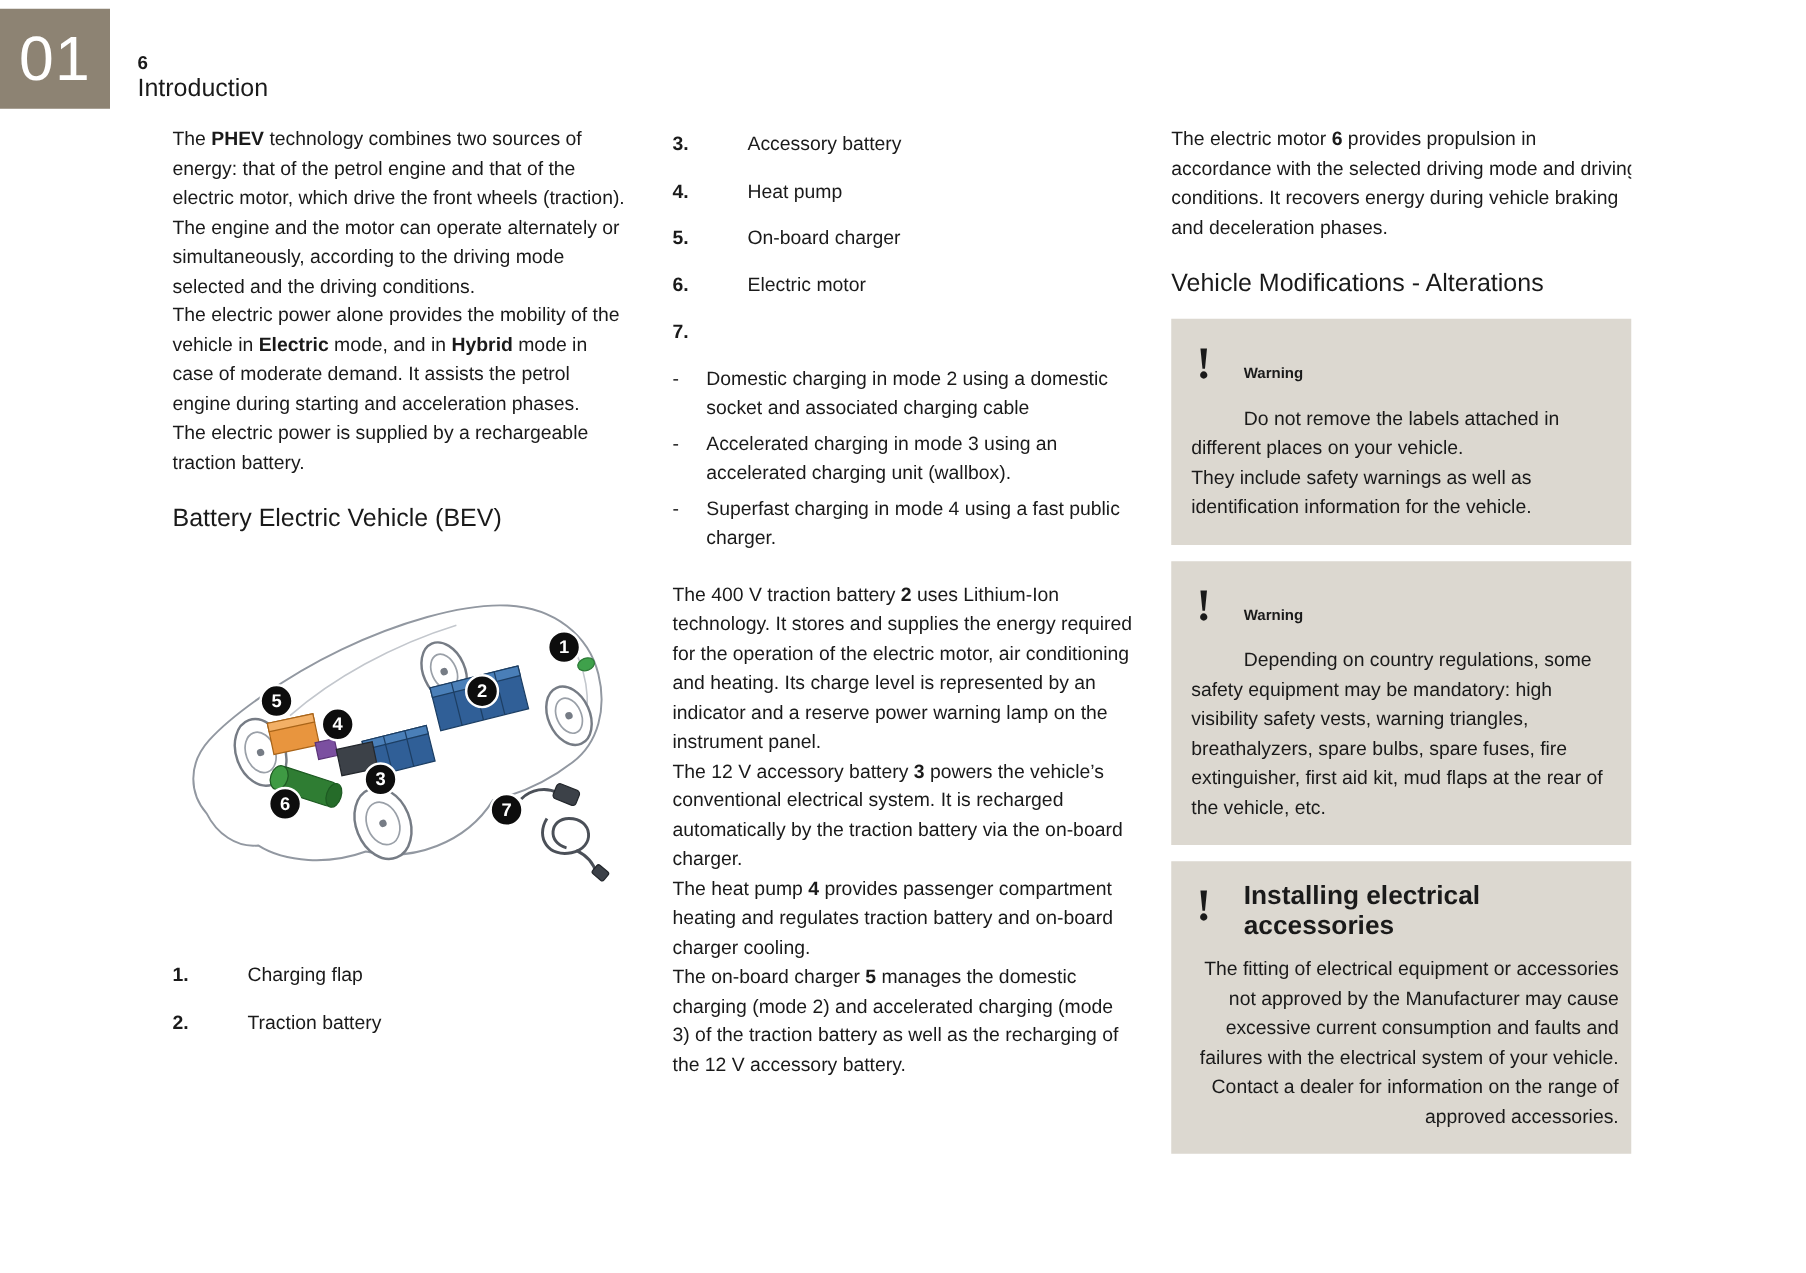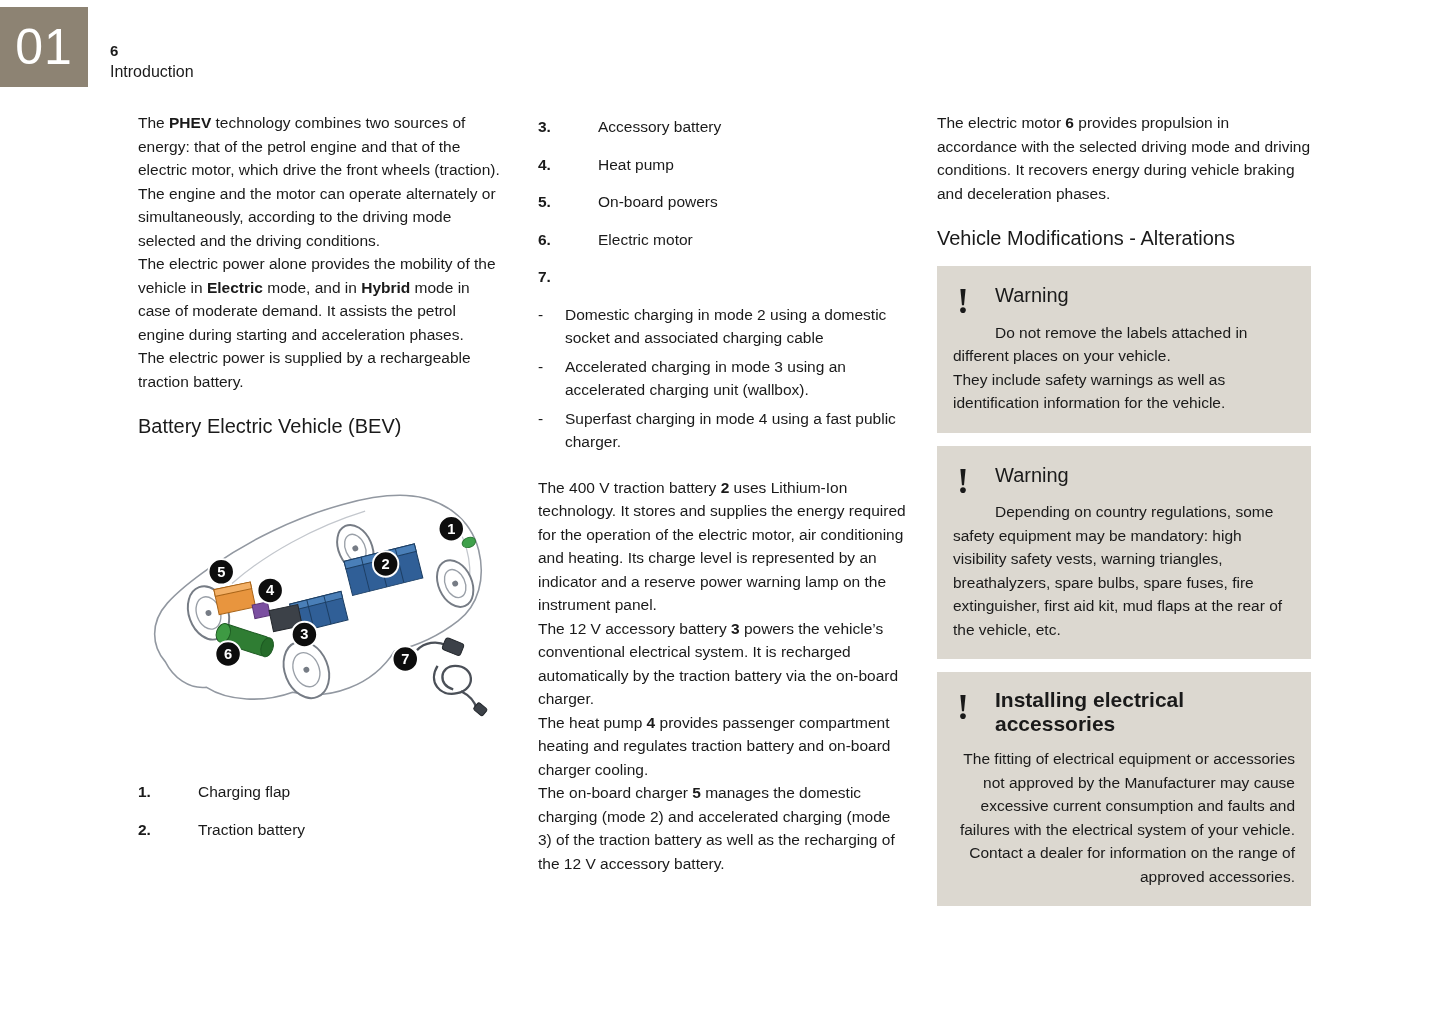--- a/index.html
+++ b/index.html
@@ -1,26 +1,26 @@
 <!DOCTYPE html>
 <html><head>
 <meta charset="utf-8">
 <style>
   html,body{margin:0;padding:0;background:#ffffff;}
-  .page{position:relative;width:1445px;height:1018px;background:#ffffff;overflow:hidden;
+  .page{position:relative;width:1305px;height:1018px;background:#ffffff;overflow:hidden;
         font-family:"Liberation Sans","DejaVu Sans",sans-serif;color:#1a1a1a;}
   
   .chapter-box{position:absolute;left:0;top:7px;width:88px;height:80px;background:#8d8373;
                color:#ffffff;display:flex;align-items:center;justify-content:center;
                font-size:50px;font-weight:300;letter-spacing:1px;}
   .page-meta{position:absolute;left:110px;top:40px;font-size:15px;line-height:21px;}
   .page-meta .num{font-weight:700;}
-  .page-meta .section{font-size:16px;}
-  
-  .col{position:absolute;top:111px;font-size:15.5px;line-height:23.5px;}
+  .page-meta .section{font-size:20px;}
+  
+  .col{position:absolute;top:100px;font-size:15.5px;line-height:23.5px;}
   .col1{left:138px;width:368px;}
   .col2{left:538px;width:370px;}
   .col3{left:937px;width:374px;}
   .para{white-space:pre-line;margin:0;}
   .para b{font-weight:700;}
   h2.heading{font-size:20px;font-weight:400;line-height:36px;margin:15px 0 10px;}
   
   .legend{margin-top:18px;}
   .legend .item{display:flex;margin:0 0 14px;}
   .legend .num{width:60px;font-weight:700;flex:0 0 60px;}
@@ -32,21 +32,21 @@
   .bullet .dash{flex:0 0 27px;}
   .bullet .text{flex:1;}
   .mt10{margin-top:10px;}
   .mt14{margin-top:22px;}
   
   .notice{position:relative;background:#dcd8d0;box-sizing:border-box;width:374px;
           padding:16px 16px 18px;margin:0 0 13px;}
   .notice .icon{position:absolute;left:20px;top:16px;width:40px;
                 font-family:"Liberation Serif","DejaVu Serif",serif;
                 font-size:36px;font-weight:700;line-height:38px;}
-  .notice-title{font-weight:400;font-size:20px;margin:2px 0 13px 42px;}
+  .notice-title{font-weight:700;font-size:12px;margin:16px 0 13px 42px;}
   .notice-sub{font-weight:700;font-size:21px;margin:0 0 12px 42px;}
   .notice-body{white-space:pre-line;text-indent:42px;}
   .notice.caution .notice-body{text-indent:0;text-align:right;}
   
   .diagram{display:block;width:372px;height:304px;margin:14px 0 2px;}
   .callout circle{fill:#0d0d0d;stroke:#ffffff;stroke-width:2;}
   .callout text{fill:#ffffff;font-family:"Liberation Sans",sans-serif;font-size:15px;
                 font-weight:700;text-anchor:middle;}
 </style>
 </head>
@@ -187,21 +187,21 @@
       <div class="item">
         <span class="num">3.</span>
         <span class="label">Accessory battery</span>
       </div>
       <div class="item">
         <span class="num">4.</span>
         <span class="label">Heat pump</span>
       </div>
       <div class="item">
         <span class="num">5.</span>
-        <span class="label">On-board powers</span>
+        <span class="label">On-board charger</span>
       </div>
       <div class="item">
         <span class="num">6.</span>
         <span class="label">Electric motor</span>
       </div>
       <div class="item">
         <span class="num">7.</span>
       </div>
     </div>
 

